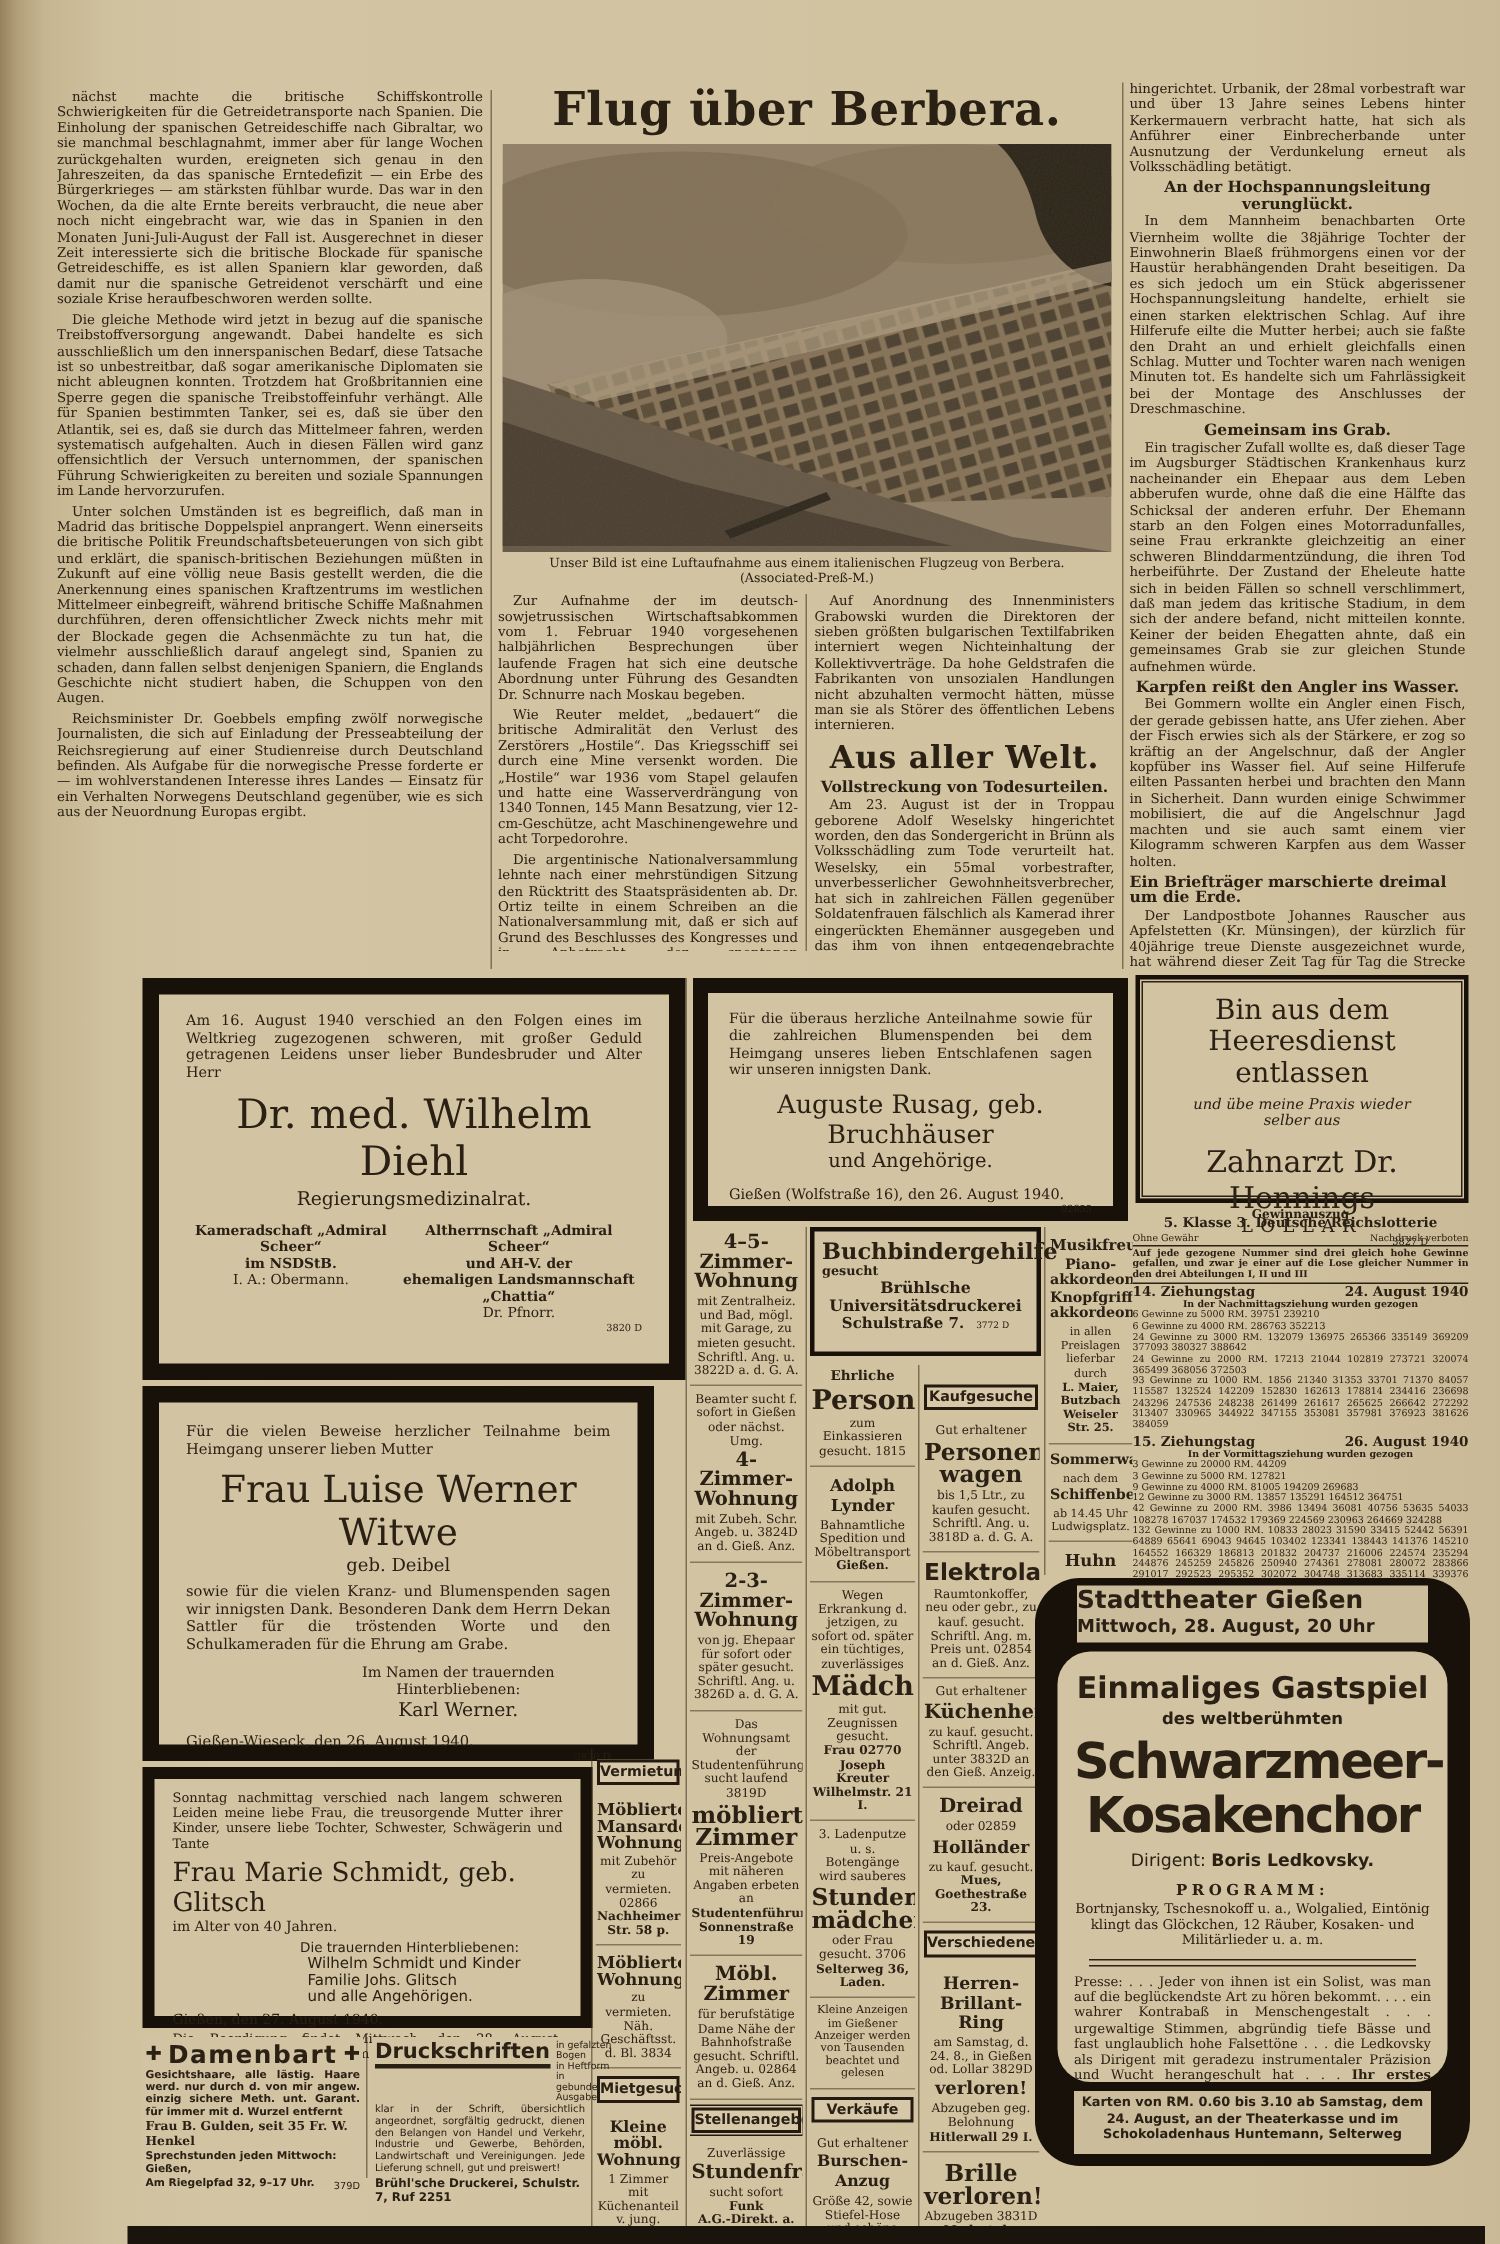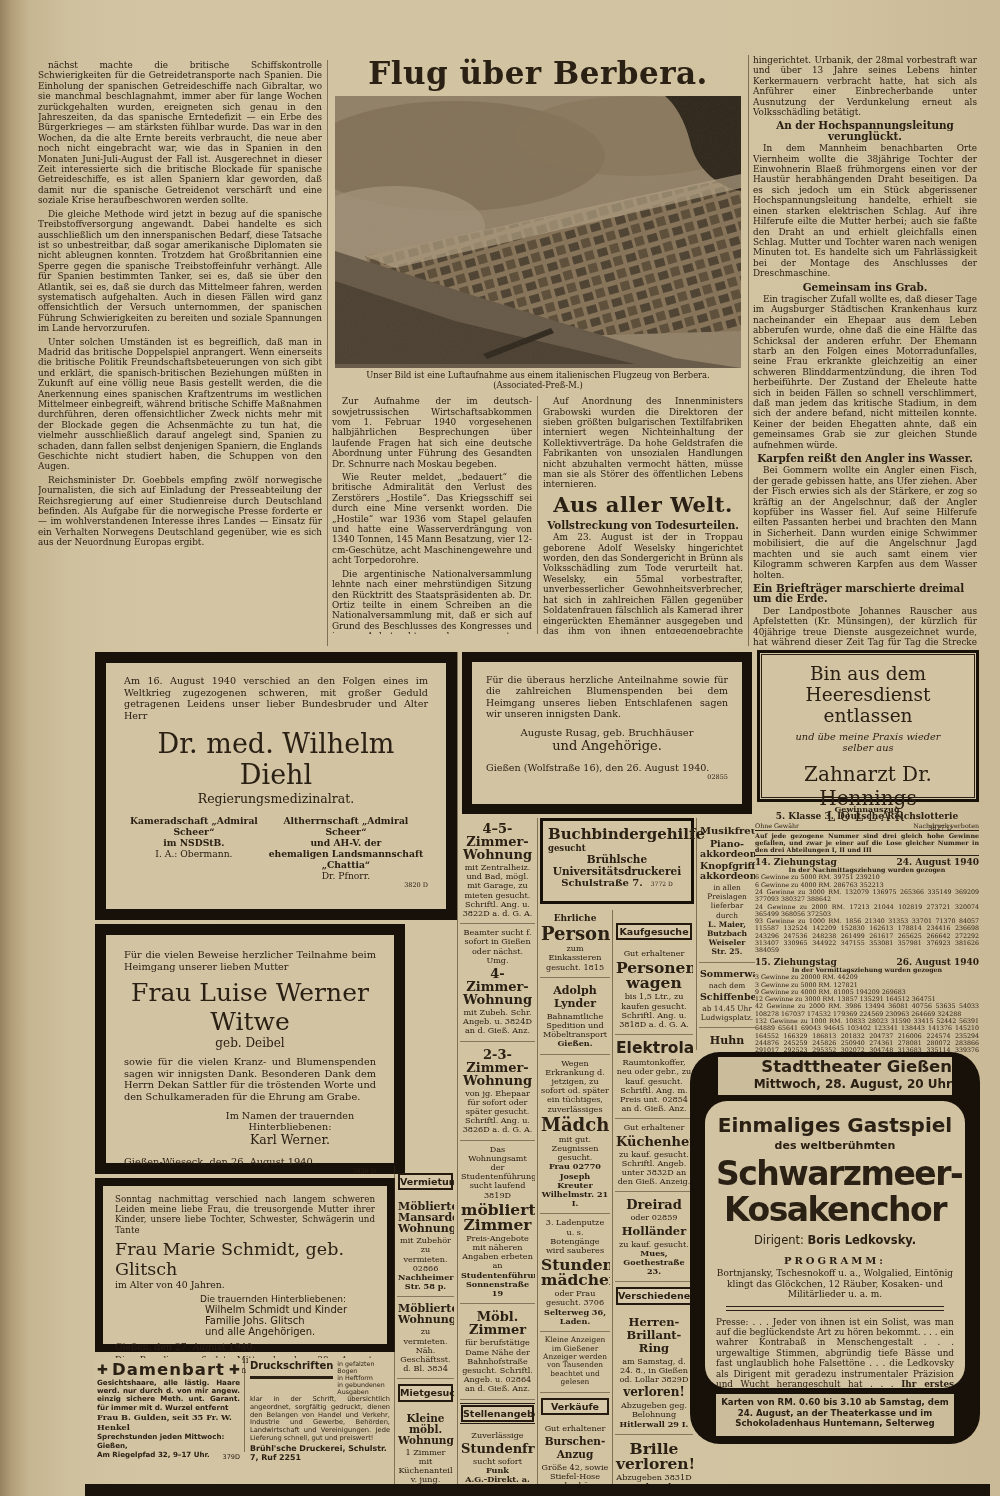--- a/index.html
+++ b/index.html
@@ -119,21 +119,21 @@
         <div style="font-weight:bold;">und AH-V. der</div>
         <div style="font-weight:bold;">ehemaligen Landsmannschaft „Chattia“</div>
         <div>Dr. Pfnorr.</div>
       </div>
     </div>
     <div class="num">3820 D</div>
   </div>
 
   <div class="adframe" style="left:462px;top:652px;width:290px;height:162px;border:10px solid #17110a;padding:12px 14px;">
     <div style="font-size:9.4px;line-height:11.4px;text-align:justify;">Für die überaus herzliche Anteilnahme sowie für die zahlreichen Blumenspenden bei dem Heimgang unseres lieben Entschlafenen sagen wir unseren innigsten Dank.</div>
-    <div style="font-size:10px;text-align:center;margin-top:7px;">Auguste Rusag, geb. Bruchhäuser</div>
+    <div style="font-size:17px;text-align:center;margin-top:7px;">Auguste Rusag, geb. Bruchhäuser</div>
     <div style="font-size:13px;text-align:center;">und Angehörige.</div>
     <div style="font-size:9.6px;margin-top:9px;">Gießen (Wolfstraße 16), den 26. August 1940.</div>
     <div class="num">02855</div>
   </div>
 
   <div class="adframe" style="left:757px;top:650px;width:222px;height:152px;border:3px solid #17110a;box-shadow:inset 0 0 0 1px #d2c3a2, inset 0 0 0 2px #2a2014;padding:10px 24px;text-align:center;">
     <div style="font-size:18.5px;line-height:21px;">Bin aus dem Heeresdienst</div>
     <div style="font-size:18.5px;line-height:21px;">entlassen</div>
     <div style="font-size:9.8px;margin-top:5px;font-style:italic;">und übe meine Praxis wieder selber aus</div>
     <div style="font-size:20px;margin-top:9px;">Zahnarzt Dr. Hennings</div>
@@ -165,21 +165,21 @@
     </div>
     <div style="text-align:center;font-weight:bold;">In der Vormittagsziehung wurden gezogen</div>
     <div class="pre" style="text-align:justify;">3 Gewinne zu 20000 RM. 44209
 3 Gewinne zu 5000 RM. 127821
 9 Gewinne zu 4000 RM. 81005 194209 269683
 12 Gewinne zu 3000 RM. 13857 135291 164512 364751
 42 Gewinne zu 2000 RM. 3986 13494 36081 40756 53635 54033 108278 167037 174532 179369 224569 230963 264669 324288
 132 Gewinne zu 1000 RM. 10833 28023 31590 33415 52442 56391 64889 65641 69043 94645 103402 123341 138443 141376 145210 164552 166329 186813 201832 204737 216006 224574 235294 244876 245259 245826 250940 274361 278081 280072 283866 291017 292523 295352 302072 304748 313683 335114 339376 340405 345214 347431 360096 386154</div>
   </div>
 
-  <div class="adframe" style="left:95px;top:924px;width:310px;height:250px;border:11px solid #17110a;padding:14px 18px;">
+  <div class="adframe" style="left:95px;top:924px;width:341px;height:250px;border:11px solid #17110a;padding:14px 18px;">
     <div style="font-size:9.8px;line-height:11.6px;text-align:justify;">Für die vielen Beweise herzlicher Teilnahme beim Heimgang unserer lieben Mutter</div>
     <div style="font-size:25px;text-align:center;margin:6px 0 0;">Frau Luise Werner Witwe</div>
     <div style="font-size:12px;text-align:center;margin-bottom:6px;">geb. Deibel</div>
     <div style="font-size:9.8px;line-height:11.6px;text-align:justify;">sowie für die vielen Kranz- und Blumenspenden sagen wir innigsten Dank. Besonderen Dank dem Herrn Dekan Sattler für die tröstenden Worte und den Schulkameraden für die Ehrung am Grabe.</div>
     <div style="font-size:9.6px;text-align:center;margin:7px 0 0 80px;">Im Namen der trauernden Hinterbliebenen:</div>
     <div style="font-size:12.5px;text-align:center;margin-left:80px;">Karl Werner.</div>
     <div style="font-size:9.8px;margin-top:9px;">Gießen-Wieseck, den 26. August 1940.</div>
     <div class="num">3830 D</div>
   </div>
 
@@ -205,21 +205,21 @@
     <div style="font-size:7.1px;line-height:8.2px;font-weight:bold;text-align:justify;">Gesichtshaare, alle lästig. Haare werd. nur durch d. von mir angew. einzig sichere Meth. unt. Garant. für immer mit d. Wurzel entfernt</div>
     <div style="font-size:8.2px;font-weight:bold;font-family:'DejaVu Serif',serif;">Frau B. Gulden, seit 35 Fr. W. Henkel</div>
     <div style="font-size:7.1px;font-weight:bold;">Sprechstunden jeden Mittwoch: Gießen,</div>
     <div style="font-size:7.1px;font-weight:bold;">Am Riegelpfad 32, 9–17 Uhr.</div>
     <div class="num" style="margin-top:-6px;">379D</div>
   </div>
   <div class="vein" style="left:244px;top:1358px;height:94px;"></div>
 
   <div class="adframe sans" style="left:248px;top:1358px;width:144px;height:100px;padding:2px 2px;">
     <div style="display:flex;gap:4px;">
-      <span style="font-size:10px;font-weight:bold;border-bottom:3px solid #2a2014;height:16px;">Druckschriften</span>
+      <span style="font-size:14px;font-weight:bold;border-bottom:3px solid #2a2014;height:16px;">Druckschriften</span>
       <span style="font-size:6.3px;line-height:7px;">
         <span class="pre" style="display:block;">in gefalzten Bogen</span>
         <span class="pre" style="display:block;">in Heftform</span>
         <span class="pre" style="display:block;">in gebundenen Ausgaben</span>
       </span>
     </div>
     <div style="font-size:6.7px;line-height:7.8px;text-align:justify;margin-top:1px;">klar in der Schrift, übersichtlich angeordnet, sorgfältig gedruckt, dienen den Belangen von Handel und Verkehr, Industrie und Gewerbe, Behörden, Landwirtschaft und Vereinigungen. Jede Lieferung schnell, gut und preiswert!</div>
     <div style="font-size:7.9px;font-weight:bold;margin-top:1px;">Brühl'sche Druckerei, Schulstr. 7, Ruf 2251</div>
   </div>
 
@@ -400,21 +400,21 @@
       <div class="ch" style="font-size:9.5px;line-height:10px;">Schiffenberg</div>
       <div class="cb" style="font-size:7.4px;">ab 14.45 Uhr Ludwigsplatz.</div>
     </div>
     <div class="cad" style="border-bottom:none;">
       <div class="ch" style="font-size:11px;">Huhn</div>
 
     </div>
   </div>
 
   <div style="position:absolute;left:690px;top:1052px;width:290px;height:392px;background:#17110a;border-radius:30px;">
-    <div class="sans" style="position:absolute;top:5px;left:28px;width:234px;height:38px;background:#cbbc9b;text-align:right;">
+    <div class="sans" style="position:absolute;top:5px;left:28px;width:234px;height:38px;background:#cbbc9b;text-align:left;">
       <div style="font-size:16.5px;font-weight:bold;line-height:20px;">Stadttheater Gießen</div>
       <div style="font-size:12px;font-weight:bold;line-height:14px;">Mittwoch, 28. August, 20 Uhr</div>
     </div>
     <div style="position:absolute;top:49px;left:15px;right:15px;bottom:56px;background:#d2c3a2;border-radius:22px;padding:6px 11px;box-sizing:border-box;text-align:center;overflow:hidden;">
       <div class="sans" style="font-size:20px;font-weight:bold;margin-top:6px;">Einmaliges Gastspiel</div>
       <div class="sans" style="font-size:11px;font-weight:bold;margin:2px 0 4px;">des weltberühmten</div>
       <div class="sans" style="font-size:33px;font-weight:bold;letter-spacing:-1.5px;line-height:36px;">Schwarzmeer-</div>
       <div class="sans" style="font-size:33px;font-weight:bold;letter-spacing:-1.5px;line-height:36px;">Kosakenchor</div>
       <div style="font-size:11.5px;margin-top:5px;">
         <span class="sans">Dirigent: </span><span class="sans" style="font-weight:bold;">Boris Ledkovsky.</span>

